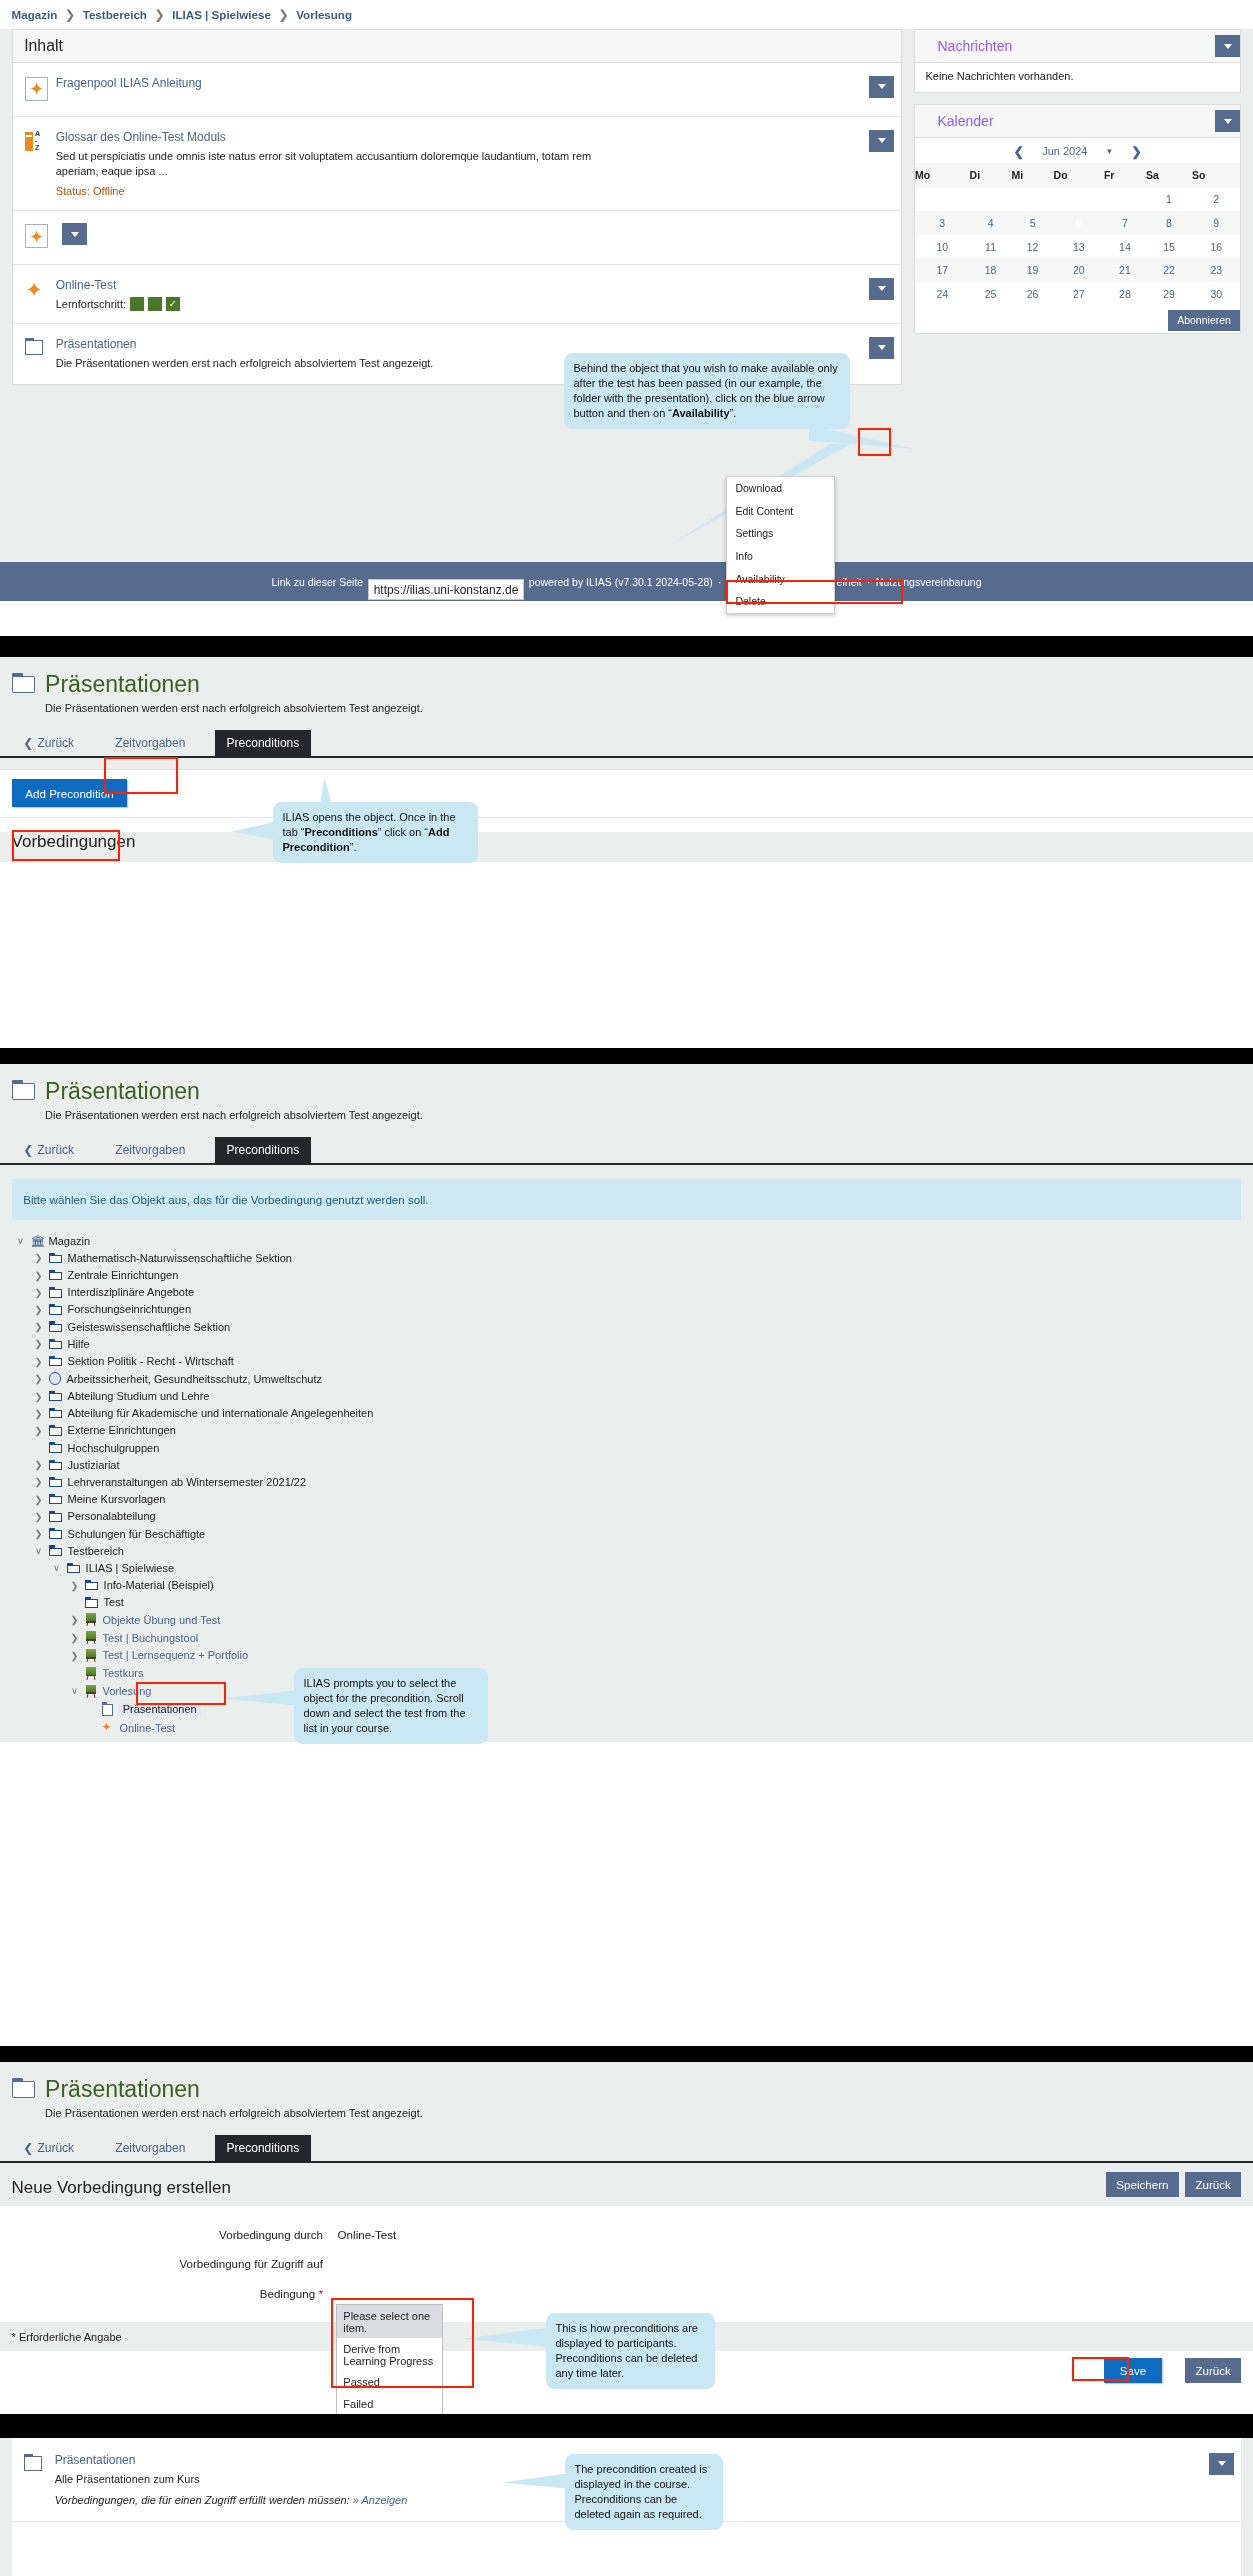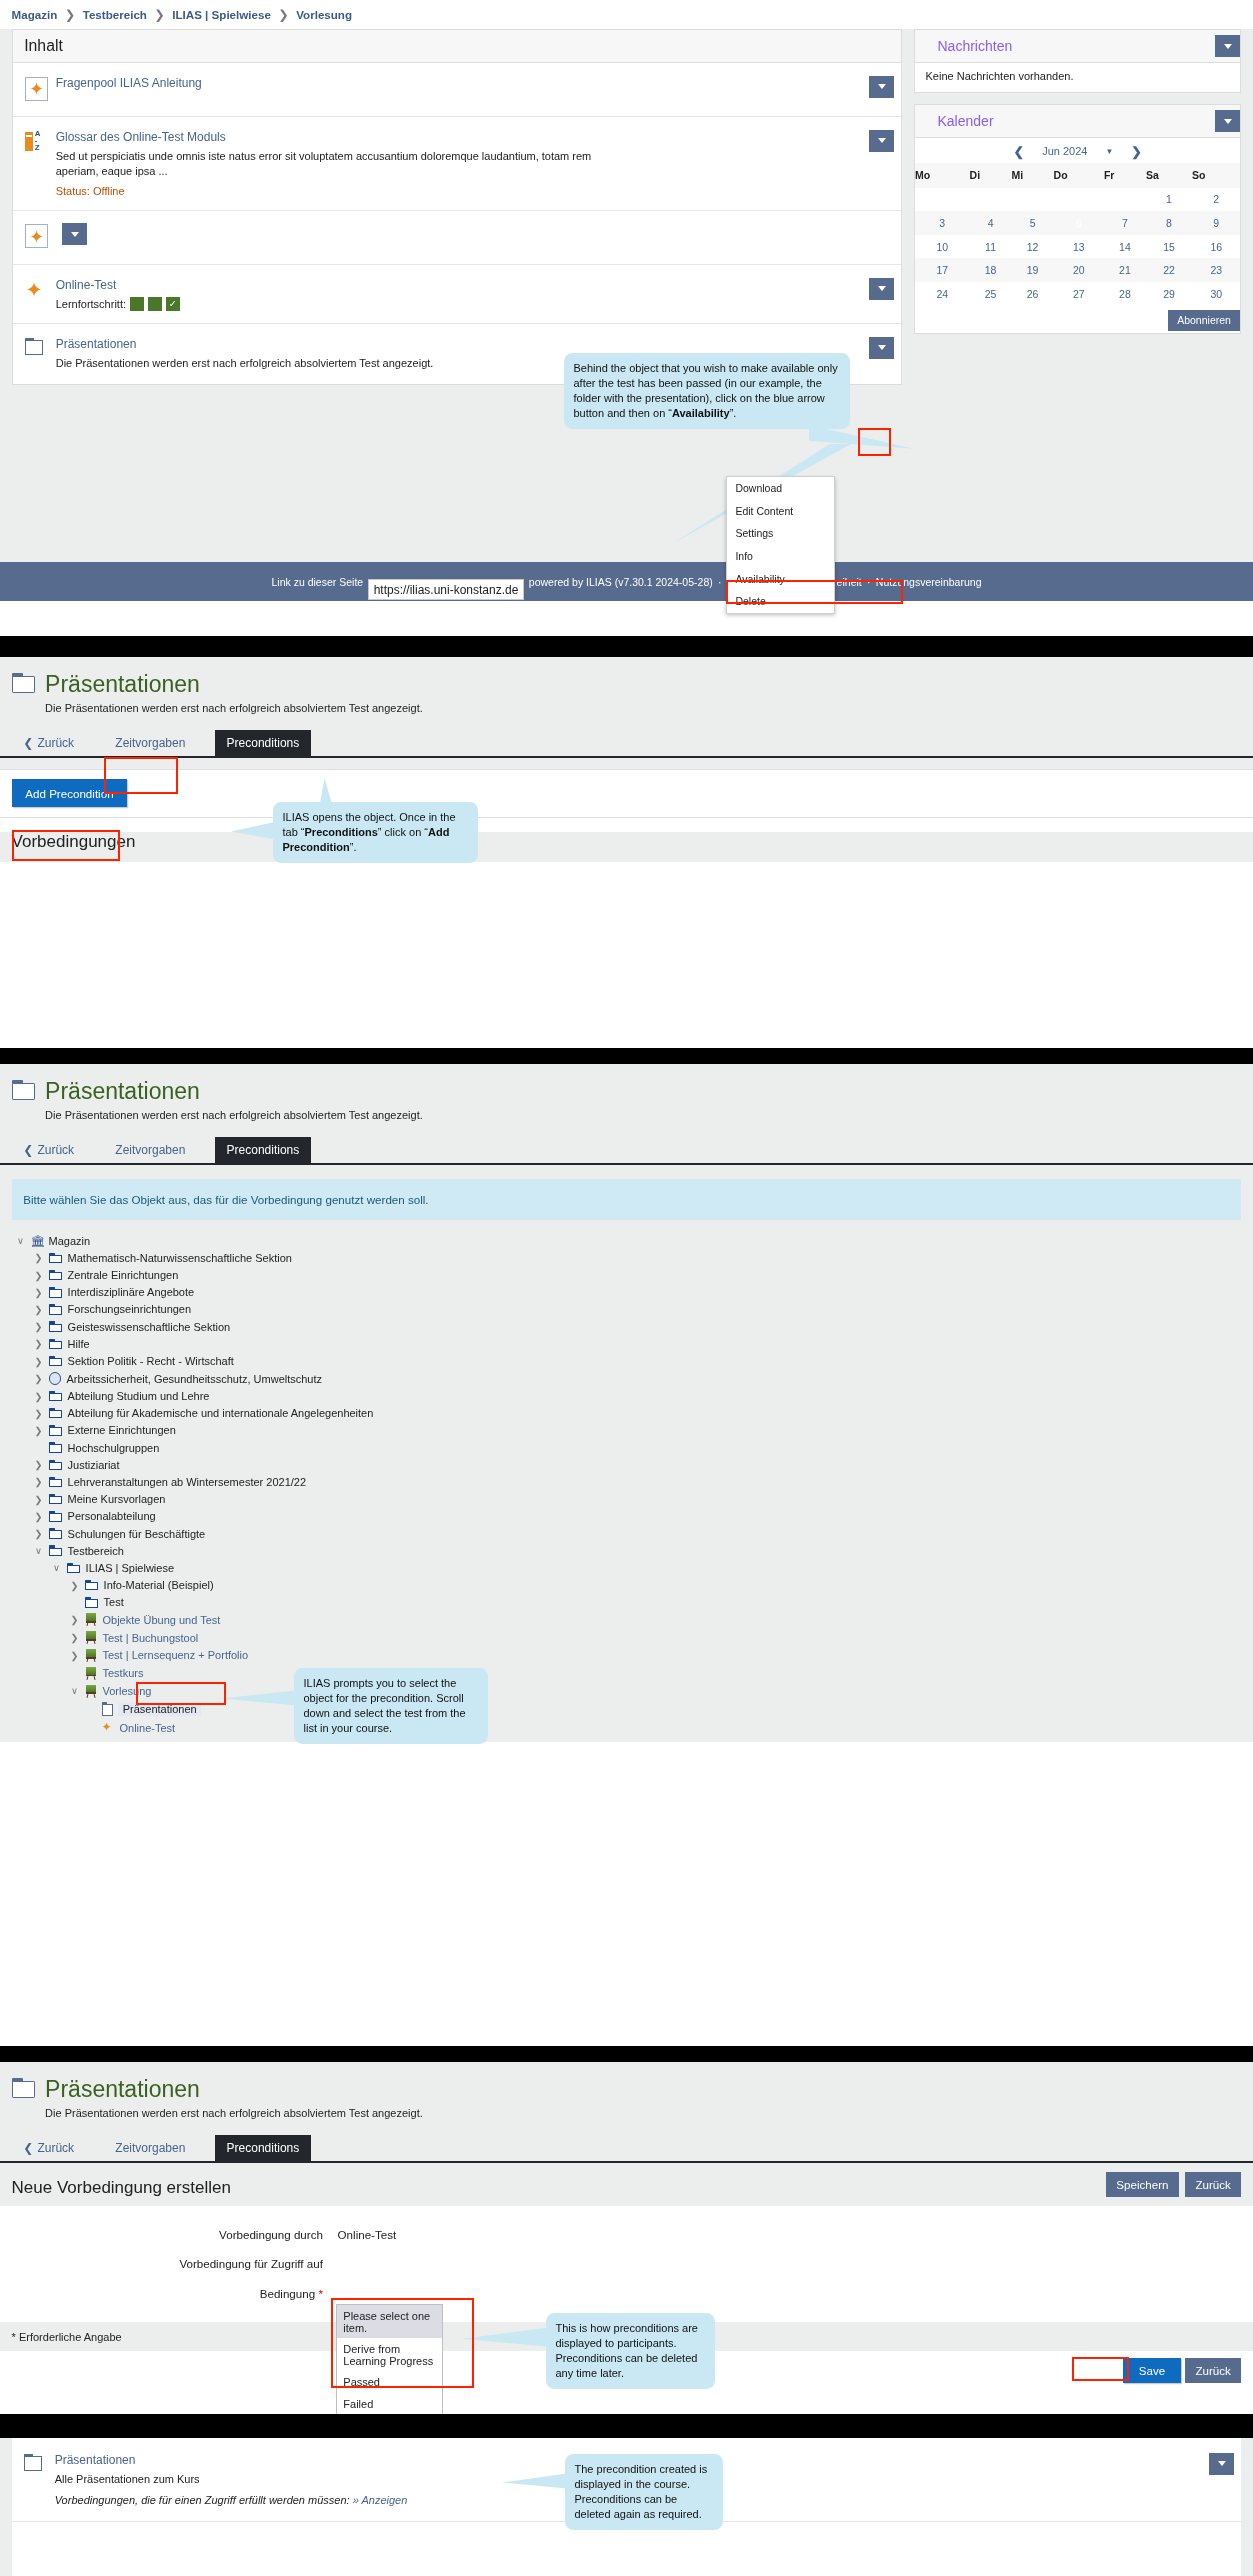--- a/index.html
+++ b/index.html
@@ -157,21 +157,21 @@
   
   .formbox{ background:#fff; margin:0 11.6px; padding:13.7px 0; }
   .frow{ display:flex; align-items:flex-start; padding:8.4px 0;}
   .flabel{ width:326px; text-align:right; padding-right:14.7px; font-size:11.6px; color:#222;}
   .fval{ font-size:11.6px; color:#222; }
   .req{color:#c00;}
   .reqnote{ font-size:11px; color:#222; padding:8.4px 11.6px;}
   .listbox{ border:0.5px solid #bfbfbf; background:#fff; width:107px; }
   .listbox div{ padding:4.7px 6.3px; font-size:11px; color:#222;}
   .listbox div.selected{ background:#dcdce4; }
-  .formfooter{ display:flex; justify-content:flex-end; gap:4px; padding:7.4px 11.6px;}
+  .formfooter{ display:flex; justify-content:flex-end; gap:23px; padding:7.4px 11.6px;}
 </style>
 </head>
 <body>
 
 <div class="panel" id="p1" style="top:0; height:636px;">
 
   <div class="breadcrumb">
     <a>Magazin</a>
     <span class="sep">❯</span>
     <a>Testbereich</a>

